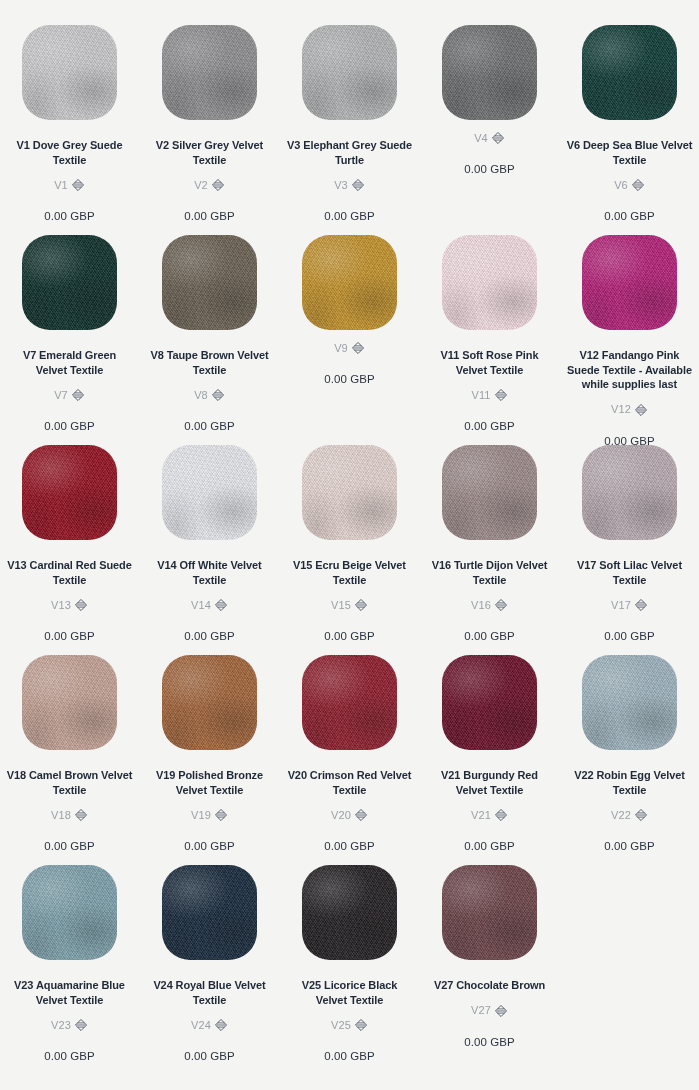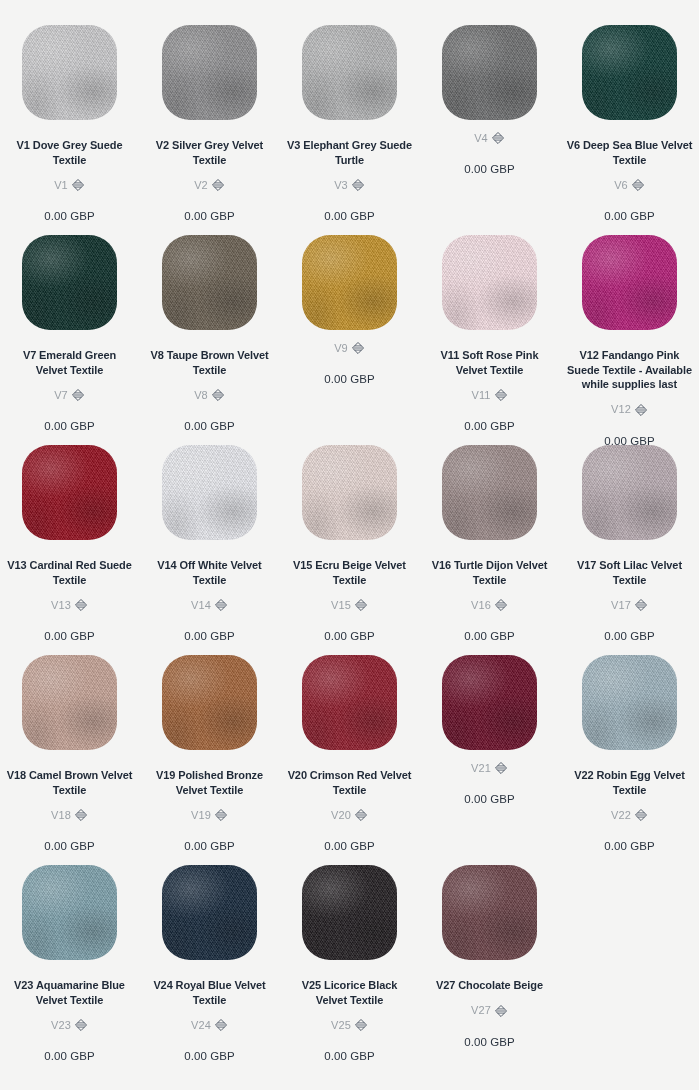--- a/index.html
+++ b/index.html
@@ -408,20 +408,21 @@
           <line x1="4.6" y1="12" x2="19.4" y2="12" stroke="#4b5563" stroke-width="1.4"></line>
           <line x1="6.2" y1="15.6" x2="17.8" y2="15.6" stroke="#4b5563" stroke-width="1.4"></line>
         </svg>
       </span>
     </div>
     <div class="swatch-price">0.00 GBP</div>
   </article>
 
   <article class="swatch-card">
     <div class="swatch-chip" style="background: rgb(107, 16, 41);"></div>
+    <div class="swatch-title">V21 Burgundy Red Velvet Textile</div>
     <div class="swatch-meta">
       <span class="swatch-code">V21</span>
       <span class="swatch-icon-wrap">
         <svg class="swatch-icon" viewBox="0 0 24 24" aria-hidden="true">
           <polygon points="12,2.5 21.5,12 12,21.5 2.5,12" fill="none" stroke="#4b5563" stroke-width="1.6"></polygon>
           <line x1="6.2" y1="8.4" x2="17.8" y2="8.4" stroke="#4b5563" stroke-width="1.4"></line>
           <line x1="4.6" y1="12" x2="19.4" y2="12" stroke="#4b5563" stroke-width="1.4"></line>
           <line x1="6.2" y1="15.6" x2="17.8" y2="15.6" stroke="#4b5563" stroke-width="1.4"></line>
         </svg>
       </span>
@@ -492,21 +493,21 @@
           <line x1="4.6" y1="12" x2="19.4" y2="12" stroke="#4b5563" stroke-width="1.4"></line>
           <line x1="6.2" y1="15.6" x2="17.8" y2="15.6" stroke="#4b5563" stroke-width="1.4"></line>
         </svg>
       </span>
     </div>
     <div class="swatch-price">0.00 GBP</div>
   </article>
 
   <article class="swatch-card">
     <div class="swatch-chip" style="background: rgb(107, 67, 72);"></div>
-    <div class="swatch-title">V27 Chocolate Beige</div>
+    <div class="swatch-title">V27 Chocolate Brown</div>
     <div class="swatch-meta">
       <span class="swatch-code">V27</span>
       <span class="swatch-icon-wrap">
         <svg class="swatch-icon" viewBox="0 0 24 24" aria-hidden="true">
           <polygon points="12,2.5 21.5,12 12,21.5 2.5,12" fill="none" stroke="#4b5563" stroke-width="1.6"></polygon>
           <line x1="6.2" y1="8.4" x2="17.8" y2="8.4" stroke="#4b5563" stroke-width="1.4"></line>
           <line x1="4.6" y1="12" x2="19.4" y2="12" stroke="#4b5563" stroke-width="1.4"></line>
           <line x1="6.2" y1="15.6" x2="17.8" y2="15.6" stroke="#4b5563" stroke-width="1.4"></line>
         </svg>
       </span>

